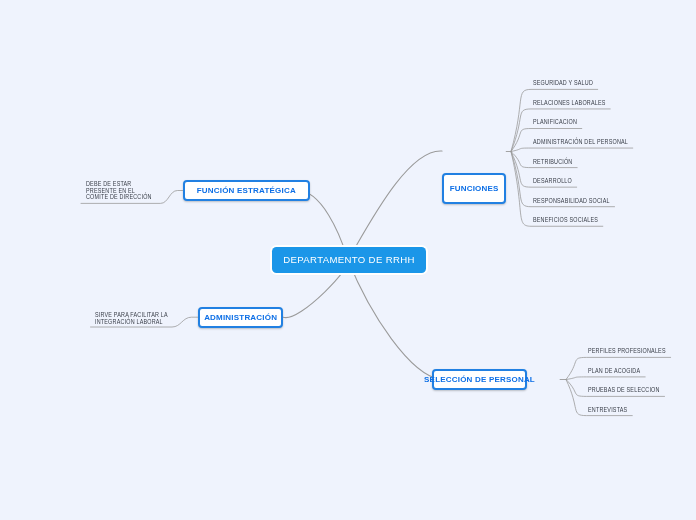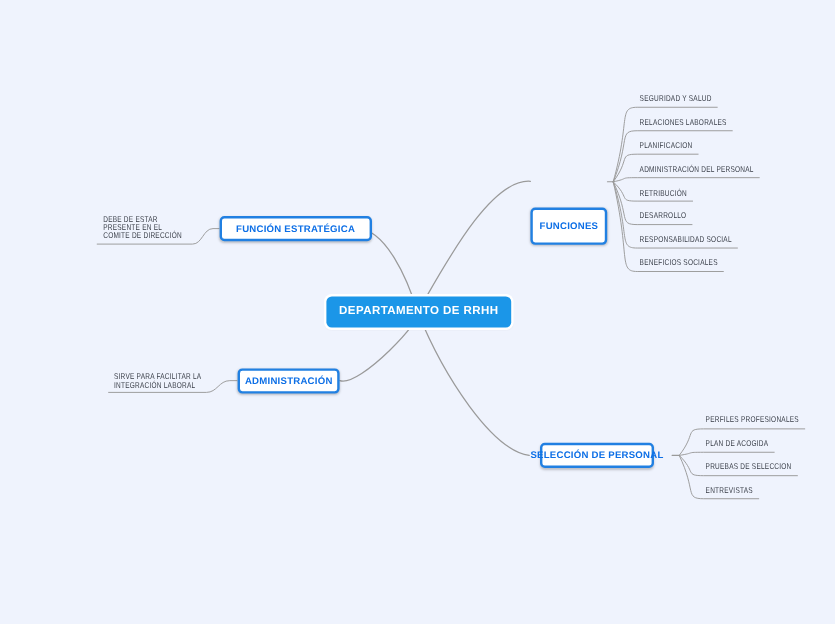--- a/index.html
+++ b/index.html
@@ -5,21 +5,21 @@
 <style>
   html,body{margin:0;padding:0;}
   body{width:696px;height:520px;background:#eff3fd;
        font-family:"Liberation Sans",sans-serif;overflow:hidden;
        -webkit-font-smoothing:antialiased;}
   #canvas{position:relative;width:696px;height:520px;will-change:transform;}
   svg#links{position:absolute;left:0;top:0;width:696px;height:520px;}
   .node{position:absolute;box-sizing:border-box;display:flex;align-items:center;justify-content:center;
         white-space:nowrap;}
   .node>span{display:block;opacity:.999;}
-  .root{background:#1b96e8;color:#fff;border-radius:4.5px;font-weight:bold;letter-spacing:.35px;
+  .root{background:#1b96e8;color:#fff;border-radius:4.5px;font-weight:normal;letter-spacing:.35px;
         font-size:9.6px;box-shadow:0 0 0 2px #fff, 0 1px 2px rgba(0,0,0,.17);}
   .main{background:#fff;color:#0d6fe6;border:2px solid #2180e2;border-radius:4px;font-weight:bold;
         letter-spacing:.2px;font-size:8px;box-shadow:0 1px 2px rgba(0,0,0,.22);}
   .leaf,.note{position:absolute;color:#373c46;font-size:7px;letter-spacing:.25px;white-space:nowrap;
         transform-origin:0 0;transform:scaleX(.774);}
   .leaf{line-height:7px;}
   .note{line-height:6.55px;}
 </style>
 </head>
 <body>
@@ -49,21 +49,21 @@
     </svg>
 
   <div class="node root" style="left:272px;top:247px;width:154px;height:25.5px;">
     <span>DEPARTAMENTO DE RRHH</span>
   </div>
 
   <div class="node main" style="left:442px;top:140.4px;width:64.2px;height:31px;margin-top:33px;">
     <span>FUNCIONES</span>
   </div>
 
-  <div class="node main" style="left:450px;top:368.9px;width:95px;height:21px;">
+  <div class="node main" style="left:432px;top:368.9px;width:95px;height:21px;">
     <span>SELECCIÓN DE PERSONAL</span>
   </div>
 
   <div class="node main" style="left:182.8px;top:179.8px;width:127px;height:21px;">
     <span>FUNCIÓN ESTRATÉGICA</span>
   </div>
 
   <div class="node main" style="left:197.9px;top:306.5px;width:85.5px;height:21px;">
     <span>ADMINISTRACIÓN</span>
   </div>

